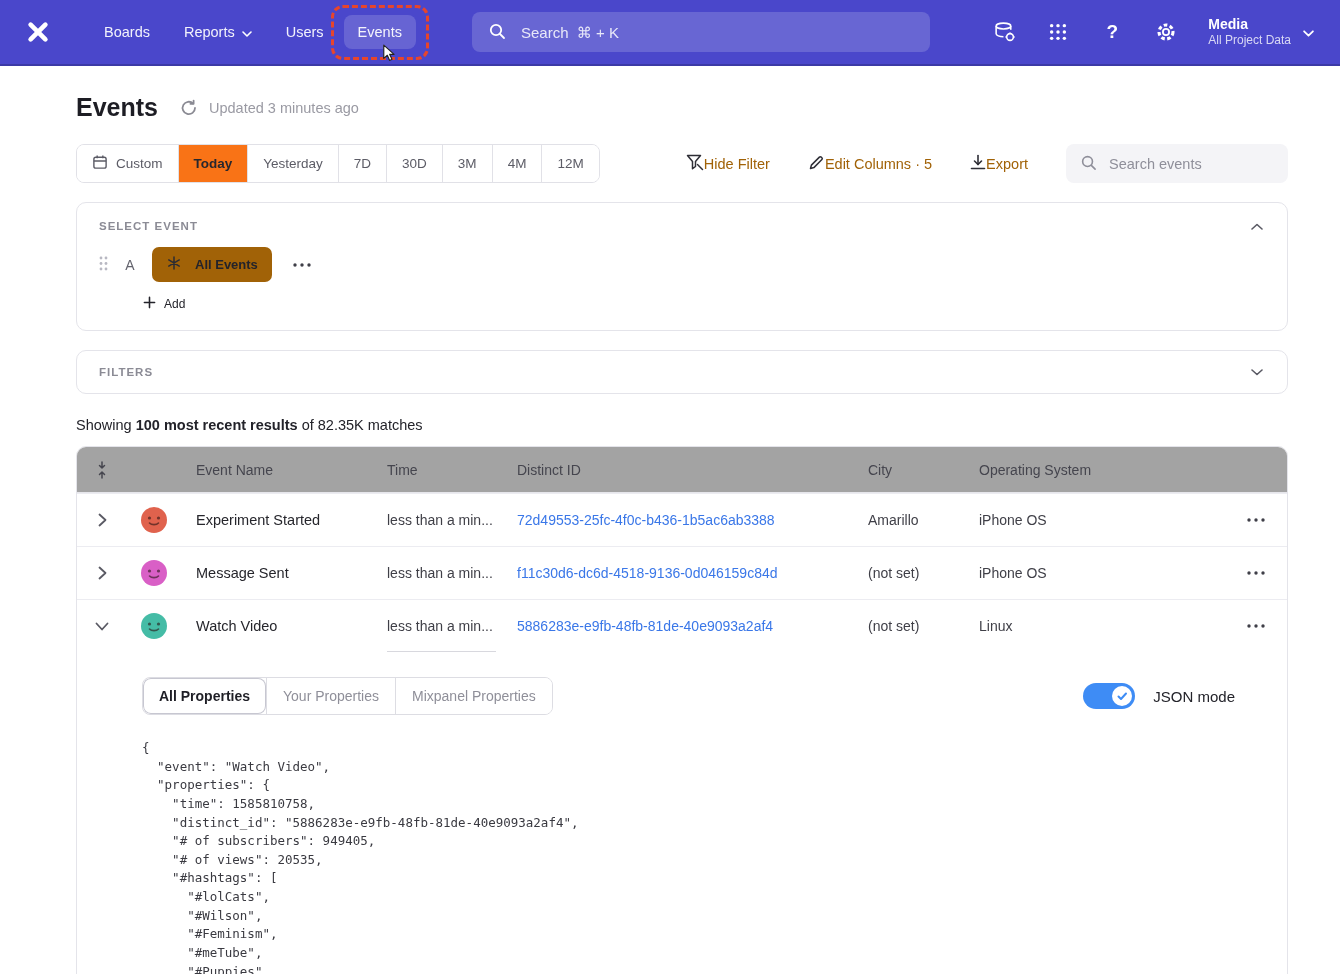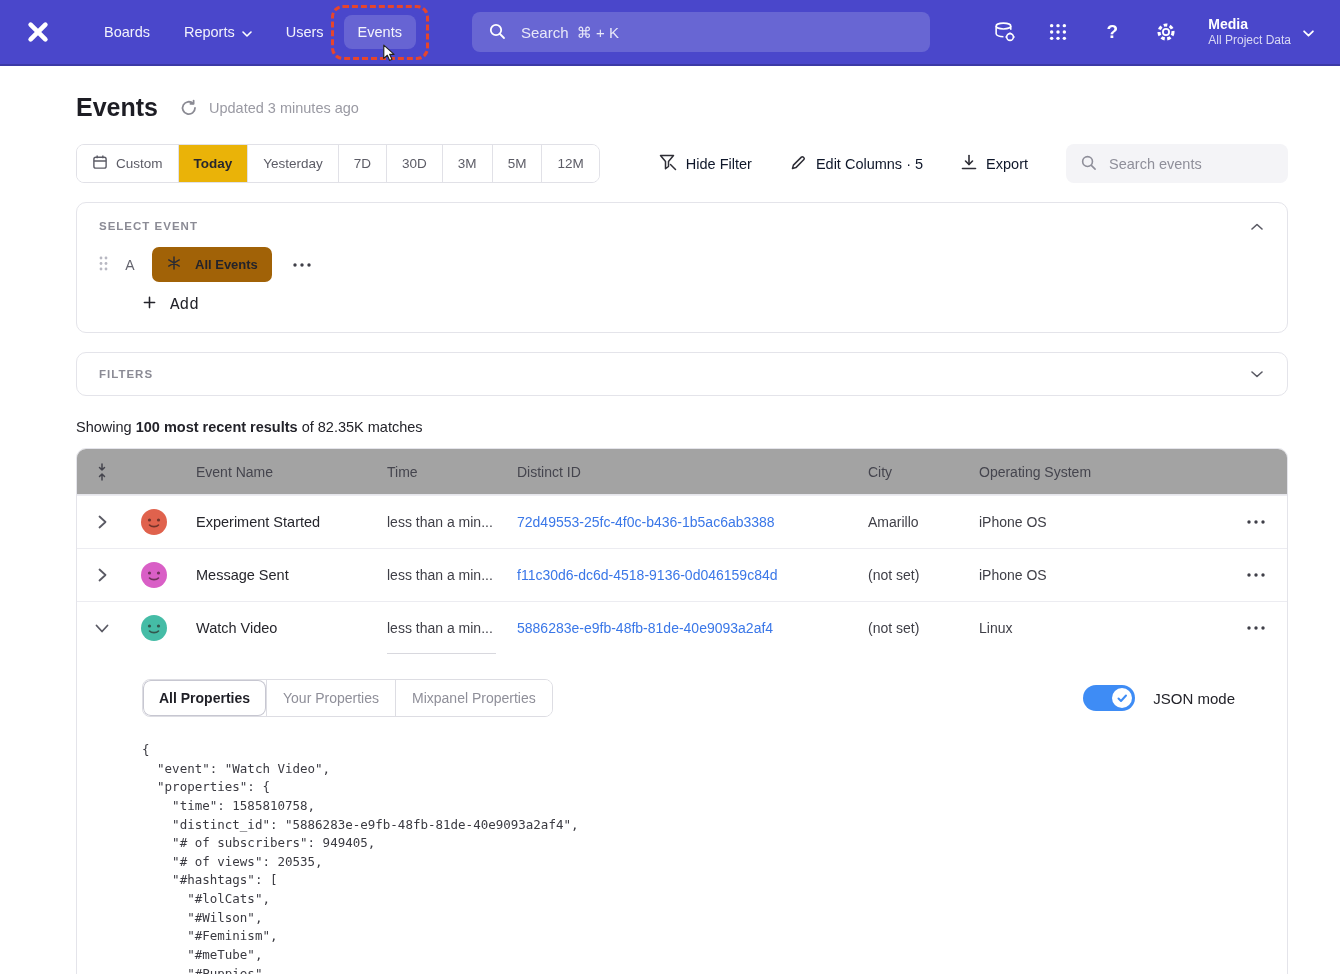--- a/index.html
+++ b/index.html
@@ -59,23 +59,23 @@
 
   
   .toolbar { display:flex; align-items:center; margin-top:22px; }
   .date-group { display:flex; border:1px solid #e1e1e7; border-radius:8px; overflow:hidden; background:#fff; }
   .date-btn {
     height:37px; padding:0 15px; display:flex; align-items:center; gap:8px;
     font-size:13.5px; color:#5c5c66; border-left:1px solid #e1e1e7;
     background:#fff; cursor:pointer; white-space:nowrap;
   }
   .date-btn:first-child { border-left:none; }
-  .date-btn.active { background:#eab308; color:#27272e; font-weight:600; }
+  .date-btn.active { background:#f97316; color:#27272e; font-weight:600; }
   .toolbar-right { margin-left:auto; display:flex; align-items:center; gap:38px; }
-  .tool-btn { display:flex; align-items:center; gap:9px; font-size:14.5px; color:#0f172a; cursor:pointer; white-space:nowrap;justify-content:space-between; }
+  .tool-btn { display:flex; align-items:center; font-size:14.5px; color:#a16207; cursor:pointer; white-space:nowrap;justify-content:space-between; }
   .search-events {
     width:222px; height:39px; background:#f4f4f7; border-radius:8px;
     display:flex; align-items:center; gap:10px; padding:0 14px; color:#8f8f9a;
   }
   .search-events input {
     background:transparent; border:none; outline:none; width:100%;
     font-family:inherit; font-size:14.5px; color:#3a3a42;
   }
   .search-events input::placeholder { color:#8f8f9a; opacity:1; }
 
@@ -88,22 +88,22 @@
 
   .event-row { margin-top:15px; display:flex; align-items:center; gap:15px; }
   .row-letter { width:14px; text-align:center; color:#63636d; font-size:14px; }
   .event-chip {
     display:flex; align-items:center; gap:13px; background:#a16207;
     border-radius:7px; padding:8px 14px; font-size:13px; font-weight:700;
     color:#23232a; cursor:pointer;
   }
   .more-btn { cursor:pointer; padding:4px 6px; display:flex; align-items:center; }
   .add-row {
-    margin-top:14px; margin-left:44px; display:inline-flex; align-items:center; gap:14px;
-    font-size:16px; font-weight:500; color:#23232a; cursor:pointer;font-family:Liberation Mono, monospace;
+    margin-top:14px; margin-left:44px; display:inline-flex; align-items:center; gap:8px;
+    font-size:12px; font-weight:500; color:#23232a; cursor:pointer;
   }
 
   .filters-inner { padding:15px 22px; }
 
   
   .results-line { margin-top:23px; font-size:14.5px; color:#23232a; }
   .results-line .bold { font-weight:700; }
 
   
   .table-card { margin-top:13px; overflow:hidden; }
@@ -276,21 +276,21 @@
       <div class="date-btn">
           <span>7D</span>
         </div>
       <div class="date-btn">
           <span>30D</span>
         </div>
       <div class="date-btn">
           <span>3M</span>
         </div>
       <div class="date-btn">
-          <span>5M</span>
+          <span>4M</span>
         </div>
       <div class="date-btn">
           <span>12M</span>
         </div>
     </div>
 
     <div class="toolbar-right">
       <div class="tool-btn">
         <span>
           <svg width="18" height="17" viewBox="0 0 18 17" fill="none" stroke="#2e2e36" stroke-width="1.5" stroke-linejoin="round">

